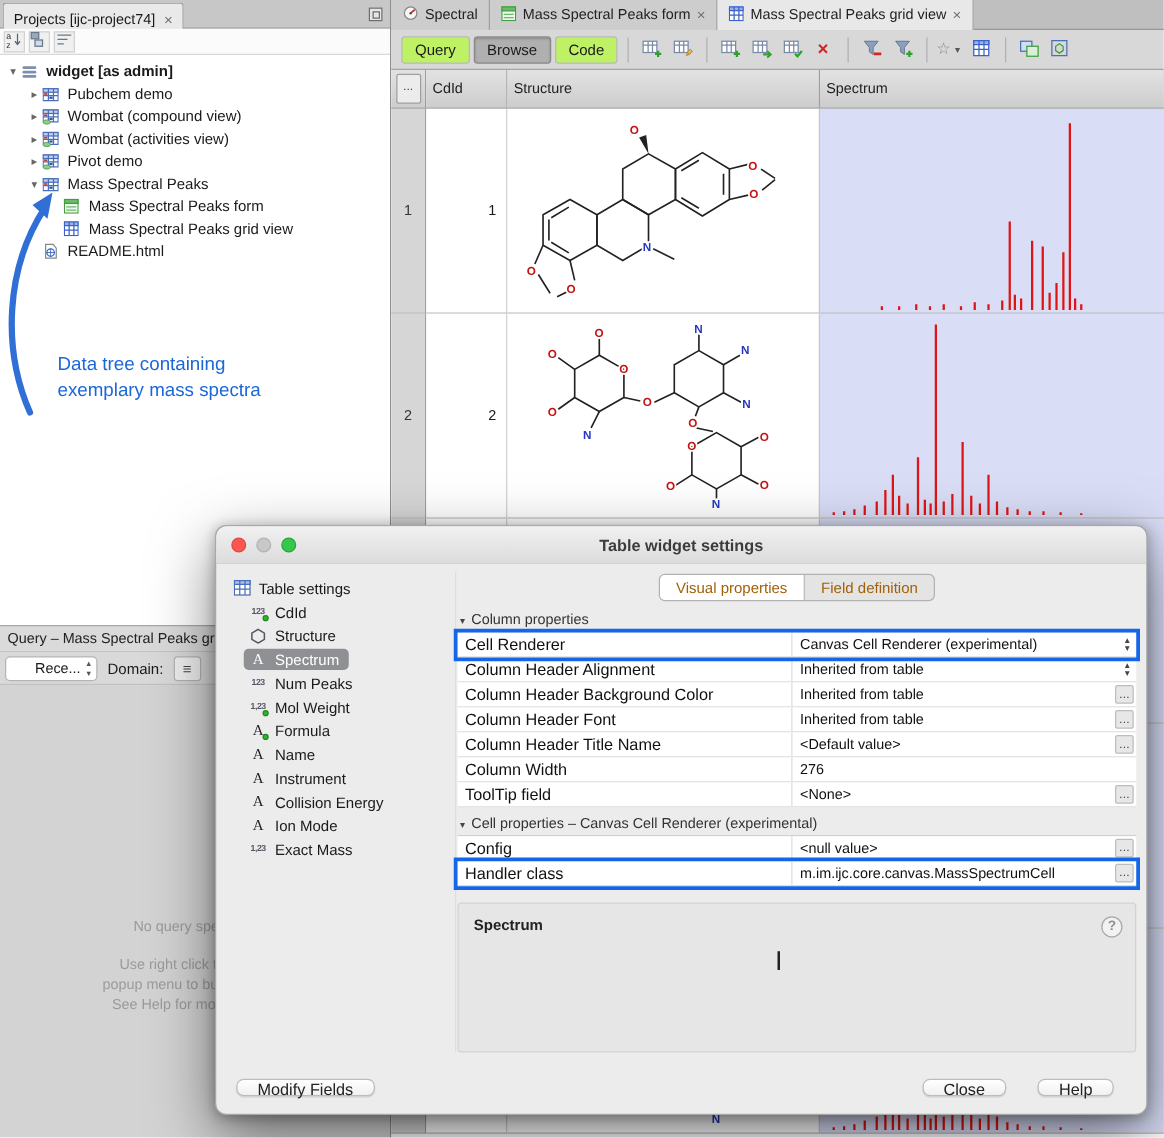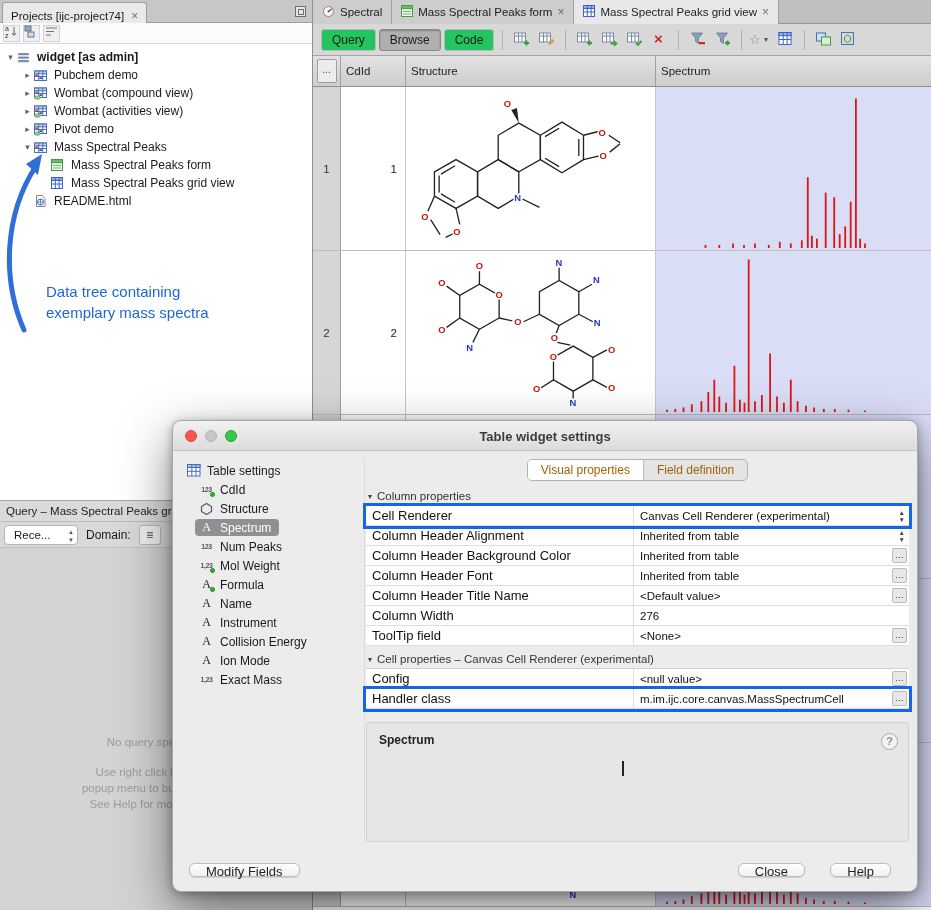--- a/index.html
+++ b/index.html
@@ -17,34 +17,34 @@
 .tbtn{width:17px;height:17px;border:1px solid #d2d2d2;background:#f0f0f0;display:flex;align-items:center;justify-content:center;}
 .lp-tree{position:absolute;left:0;top:44px;width:100%;height:456px;background:#fff;padding-top:4px;}
 .tree-row{height:18px;display:flex;align-items:center;font-size:12px;white-space:nowrap;}
 .tree-row .bold{font-weight:bold;}
 .tree-chev{width:13px;text-align:center;color:#666;font-size:9px;flex:none;}
 .tree-ic{width:16px;height:14px;flex:none;margin-right:4px;display:flex;align-items:center;}
 .annot-arrow{position:absolute;left:2px;top:140px;pointer-events:none;}
 .annotation{position:absolute;left:46px;top:281px;color:#1b67d8;font-size:15px;line-height:21px;}
 .lp-qheader{position:absolute;left:0;top:500px;width:100%;height:22px;background:#dadada;border-top:1px solid #a8a8a8;border-bottom:1px solid #bdbdbd;font-size:11.5px;padding:4px 0 0 6px;color:#222;white-space:nowrap;overflow:hidden;}
 .lp-qtoolbar{position:absolute;left:0;top:522px;width:100%;height:26px;background:#d9d9d9;display:flex;align-items:center;gap:8px;padding-left:4px;border-bottom:1px solid #c2c2c2;}
-.combo{width:74px;height:20px;background:#fff;border:1px solid #b5b5b5;border-radius:4px;display:flex;align-items:center;font-size:11.5px;padding-left:9px;position:relative;}
+.combo{width:74px;height:20px;background:#fff;border:1px solid #b5b5b5;border-radius:4px;display:flex;align-items:center;font-size:11.5px;padding-left:23px;position:relative;}
 .combo .stepper{position:absolute;right:3px;top:2px;display:flex;flex-direction:column;font-size:6px;color:#555;line-height:8px;}
 .domain-label{font-size:12px;}
 .menu-btn{width:22px;height:20px;border:1px solid #b5b5b5;background:#efefef;border-radius:3px;text-align:center;line-height:18px;color:#444;}
 .lp-qbody{position:absolute;left:0;top:548px;width:100%;height:362px;background:#d3d3d3;padding-top:186px;text-align:center;color:#9b9b9b;font-size:11.5px;line-height:16px;}
 .qgap{height:14px;}
 
 
 .editor{position:absolute;left:312px;top:0;width:619px;height:910px;background:#fff;border-left:1px solid #8f8f8f;}
 .ed-tabbar{position:absolute;left:0;top:0;width:100%;height:24px;background:#bfbfbf;border-bottom:1px solid #969696;display:flex;}
 .ed-tab{height:24px;display:flex;align-items:center;gap:5px;padding:0 9px;font-size:11.5px;background:#cdcdcd;border-right:1px solid #a2a2a2;color:#222;white-space:nowrap;}
 .ed-tab.active{background:#e8e8e8;}
 .ed-toolbar{position:absolute;left:0;top:24px;width:100%;height:32px;background:#d8d8d8;border-bottom:1px solid #a5a5a5;display:flex;align-items:center;padding-left:8px;gap:2px;}
-.mode-btn{height:22px;padding:0 10px;border:1px solid #b9b9b9;background:#22c55e;font-size:12px;border-radius:3px;margin-right:1px;display:flex;align-items:center;}
+.mode-btn{height:22px;padding:0 10px;border:1px solid #b9b9b9;background:#bef264;font-size:12px;border-radius:3px;margin-right:1px;display:flex;align-items:center;}
 .mode-btn.active{background:#b0b0b0;border-color:#898989;box-shadow:inset 0 1px 2px rgba(0,0,0,.25);}
 .tsep{width:1px;height:20px;background:#b0b0b0;margin:0 5px;flex:none;}
 .ticon{width:23px;height:22px;display:flex;align-items:center;justify-content:center;border-radius:3px;flex:none;}
 .grid{position:absolute;left:0;top:56px;width:100%;height:854px;background:#fff;}
 .grid-header{display:flex;height:31px;}
 .gh{background:linear-gradient(#e2e2e2,#cdcdcd);border-right:1px solid #9f9f9f;border-bottom:1px solid #8f8f8f;font-size:11.5px;display:flex;align-items:center;padding-left:5px;color:#222;flex:none;}
 .gh.corner{justify-content:center;padding:0;}
 .corner-btn{width:20px;height:24px;background:#ececec;border:1px solid #9f9f9f;border-radius:2px;font-size:10px;color:#444;text-align:center;line-height:20px;}
 .grid-row{display:flex;height:164px;}
 .gc{border-right:1px solid #c6c6c6;border-bottom:1px solid #bcbcbc;flex:none;}

